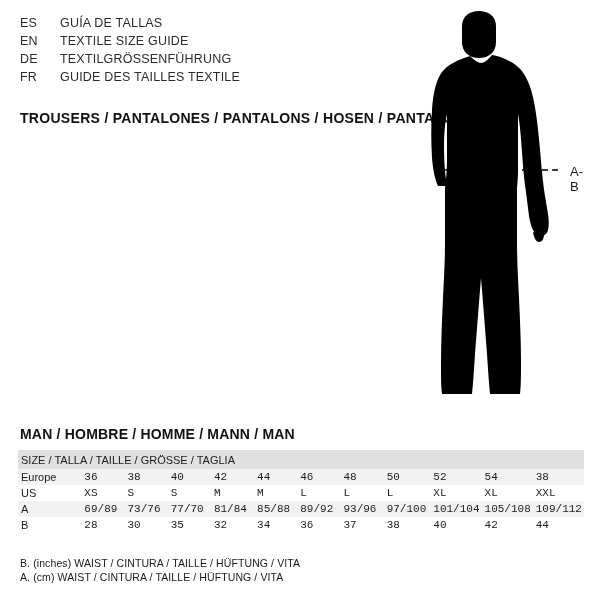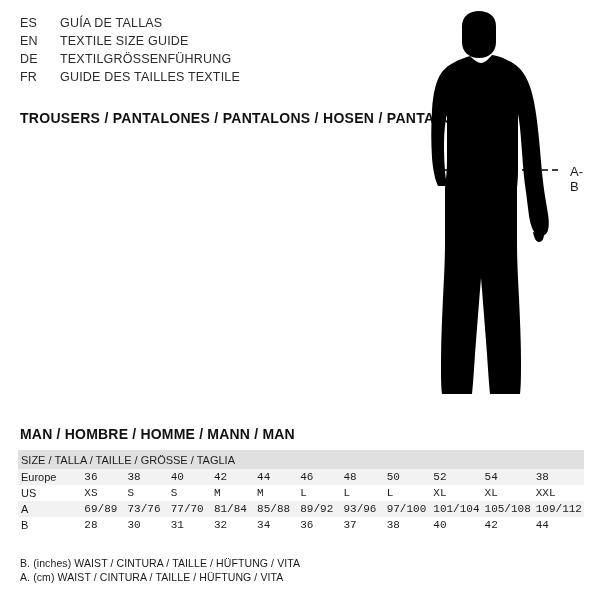--- a/index.html
+++ b/index.html
@@ -266,21 +266,21 @@
         <td class="cell">93/96</td>
         <td class="cell">97/100</td>
         <td class="cell">101/104</td>
         <td class="cell">105/108</td>
         <td class="cell">109/112</td>
       </tr>
       <tr>
         <td class="col-label">B</td>
         <td class="cell">28</td>
         <td class="cell">30</td>
-        <td class="cell">31</td>
+        <td class="cell">35</td>
         <td class="cell">32</td>
         <td class="cell">34</td>
         <td class="cell">36</td>
         <td class="cell">37</td>
         <td class="cell">38</td>
         <td class="cell">40</td>
         <td class="cell">42</td>
         <td class="cell">44</td>
       </tr>
     </tbody>

